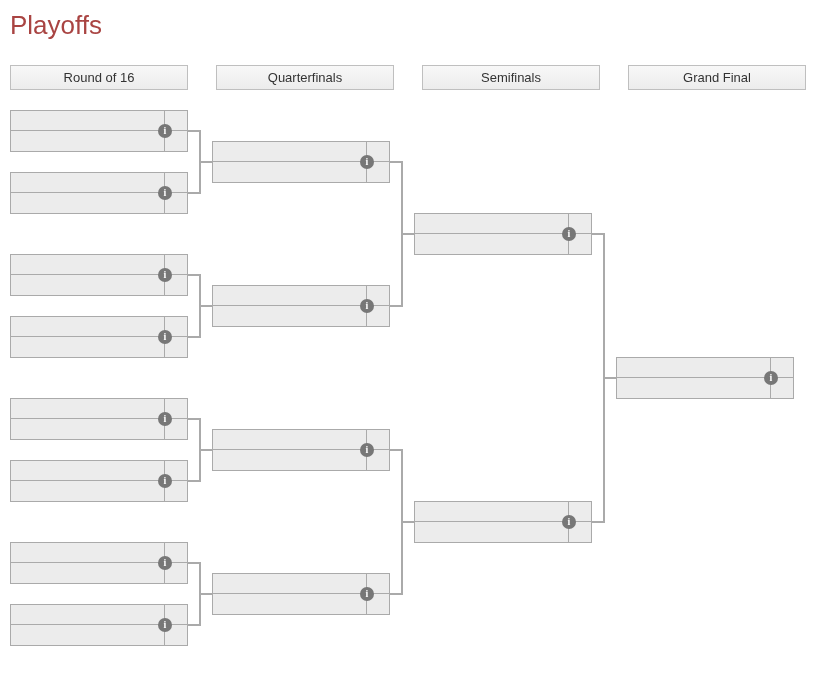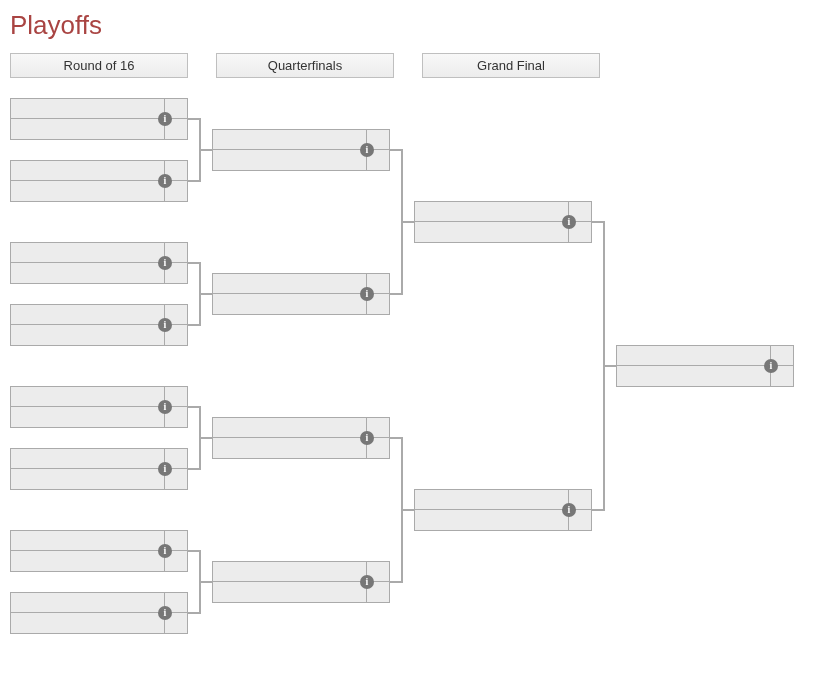--- a/index.html
+++ b/index.html
@@ -7,21 +7,21 @@
     padding: 10px;
     font-family: Arial, Helvetica, sans-serif;
     background: #fff;
     width: 837px;
     box-sizing: border-box;
   }
   h2.title {
     color: #a94442;
     font-weight: 400;
     font-size: 26px;
-    margin: 0 0 12px 0;
+    margin: 0 0 24px 0;
   }
   .rounds {
     display: flex;
     gap: 28px;
     margin-bottom: 20px;
   }
   .round-header {
     flex: 0 0 178px;
     text-align: center;
     font-size: 13px;
@@ -91,20 +91,21 @@
   }
 </style>
 </head>
 <body>
 
 <h2 class="title">Playoffs</h2>
 
 <div class="rounds">
   <div class="round-header">Round of 16</div>
   <div class="round-header">Quarterfinals</div>
+  <div class="round-header">Semifinals</div>
   <div class="round-header">Grand Final</div>
 </div>
 
 <div class="bracket">
 
   <div class="match" style="left:0px; top:0px;">
     <div class="slot top">
         <span class="team"></span>
         <span class="score"></span>
       </div>

